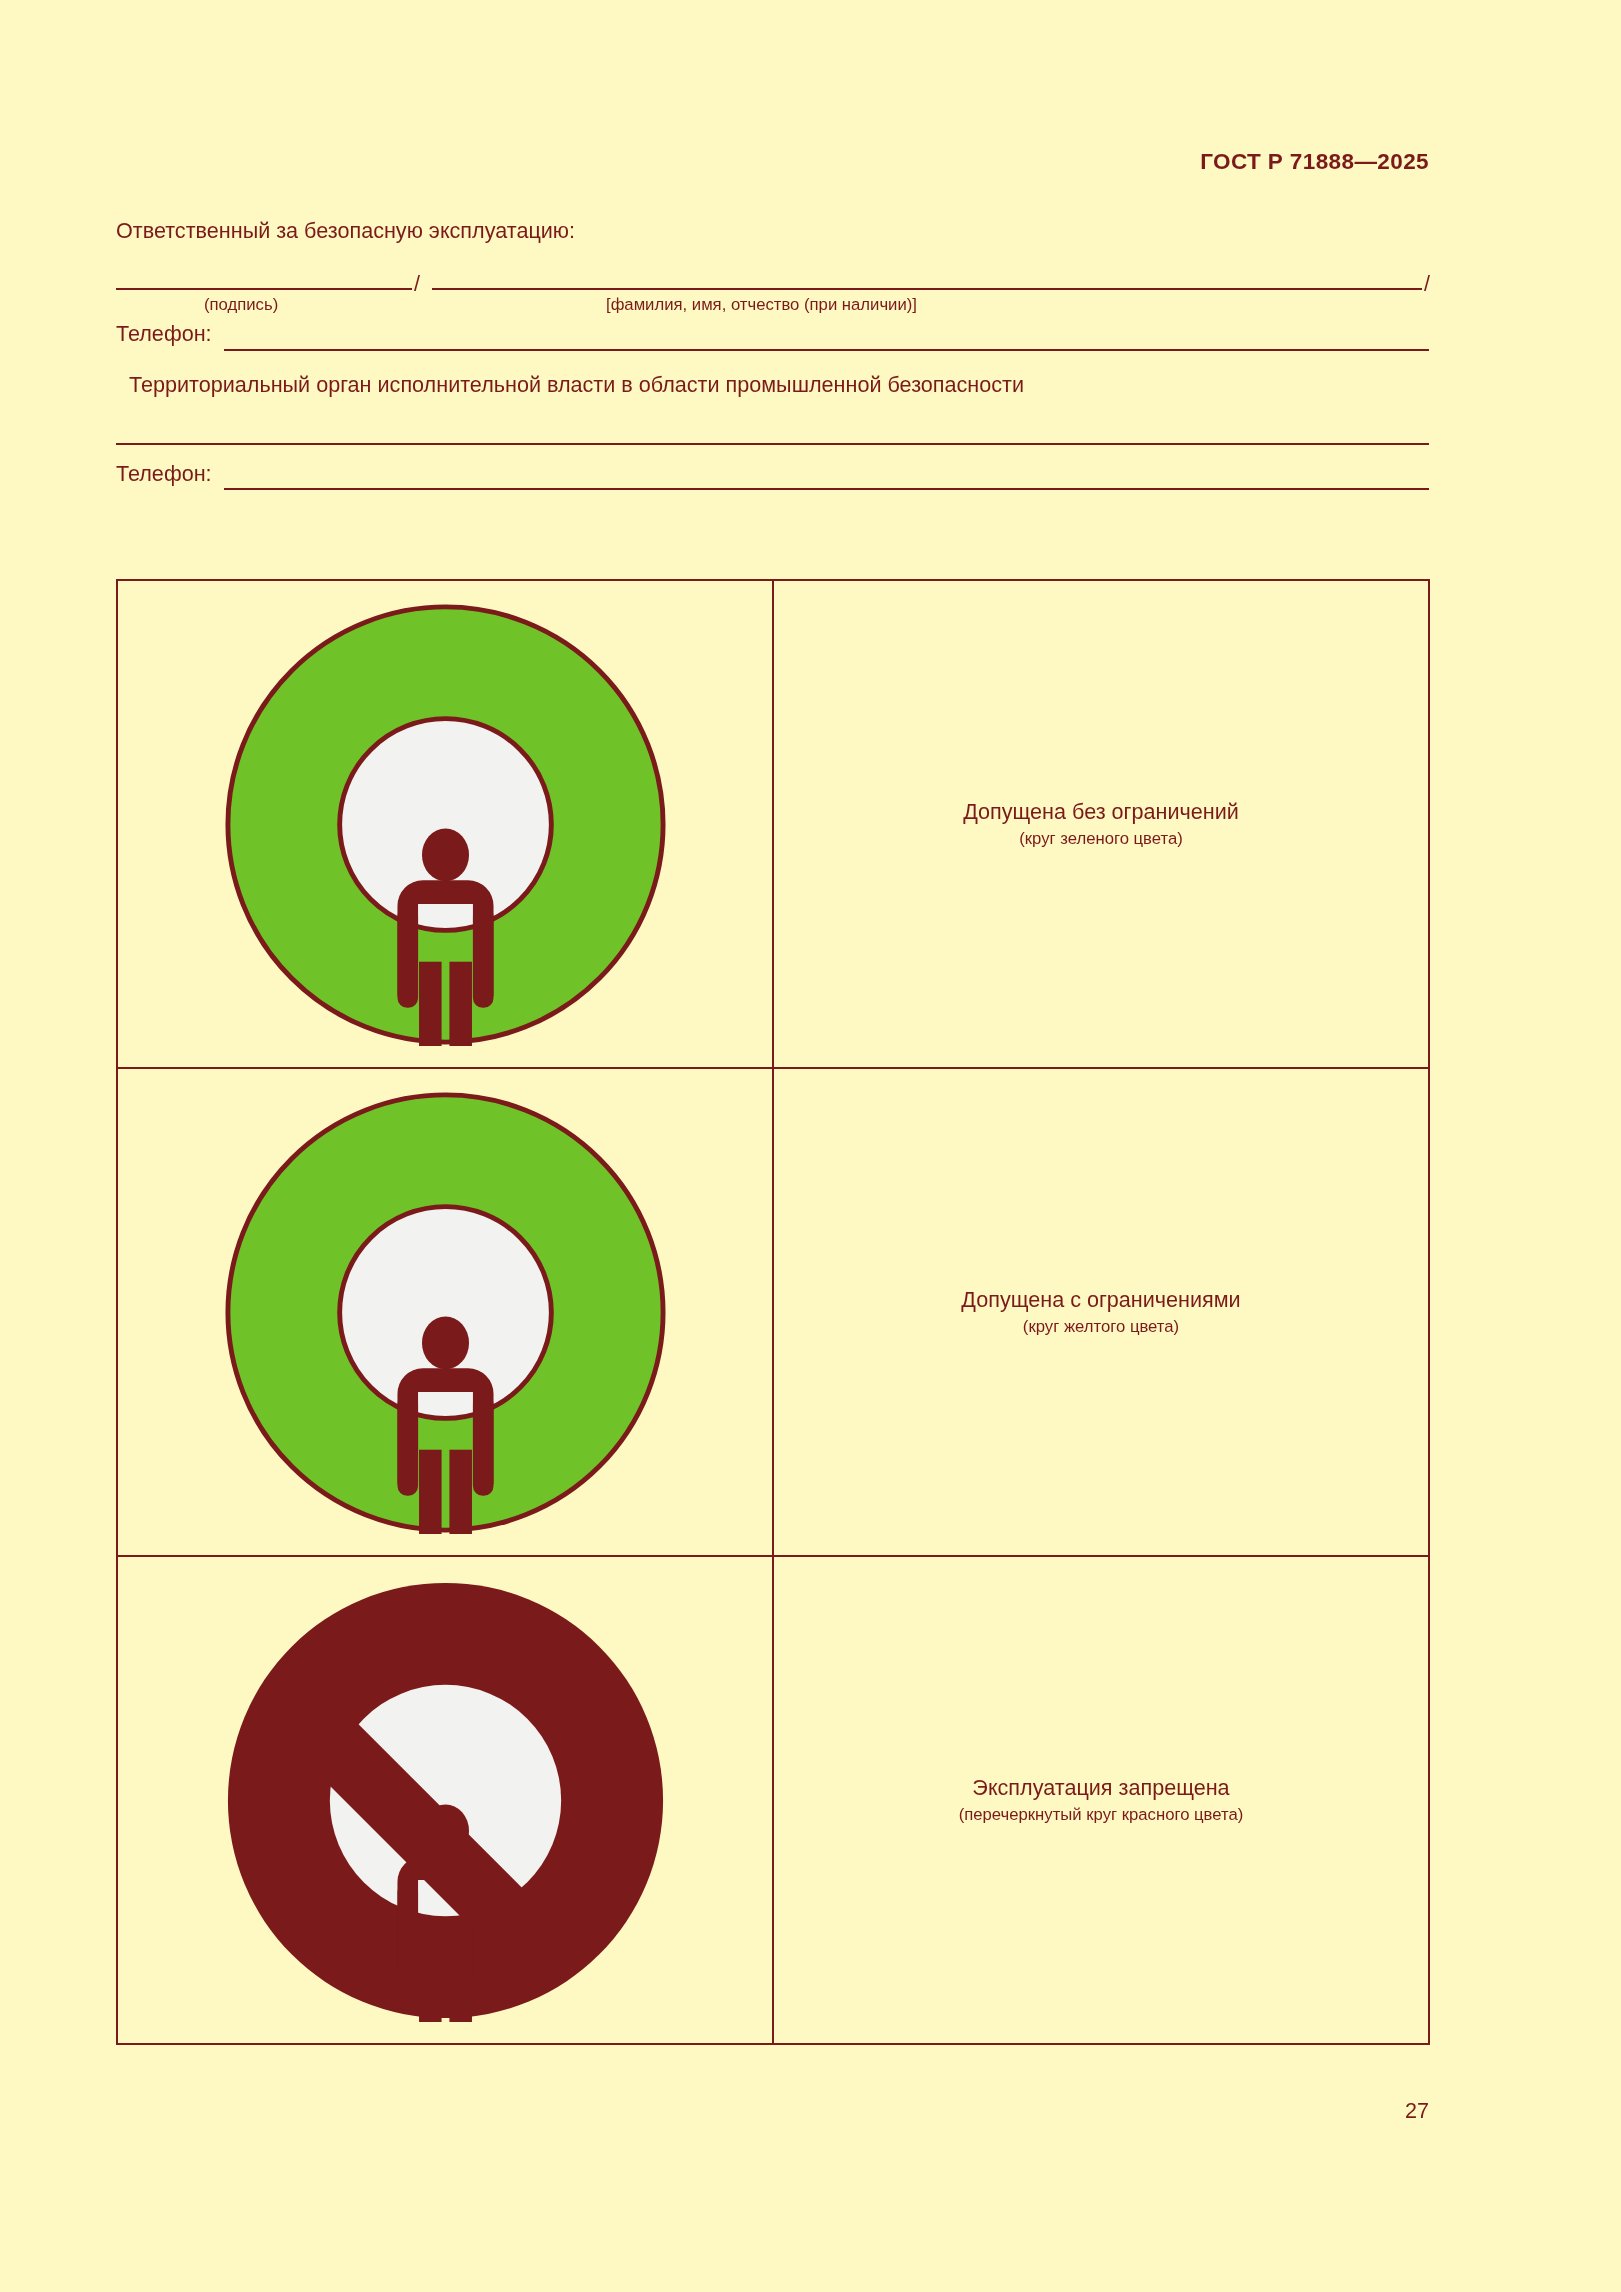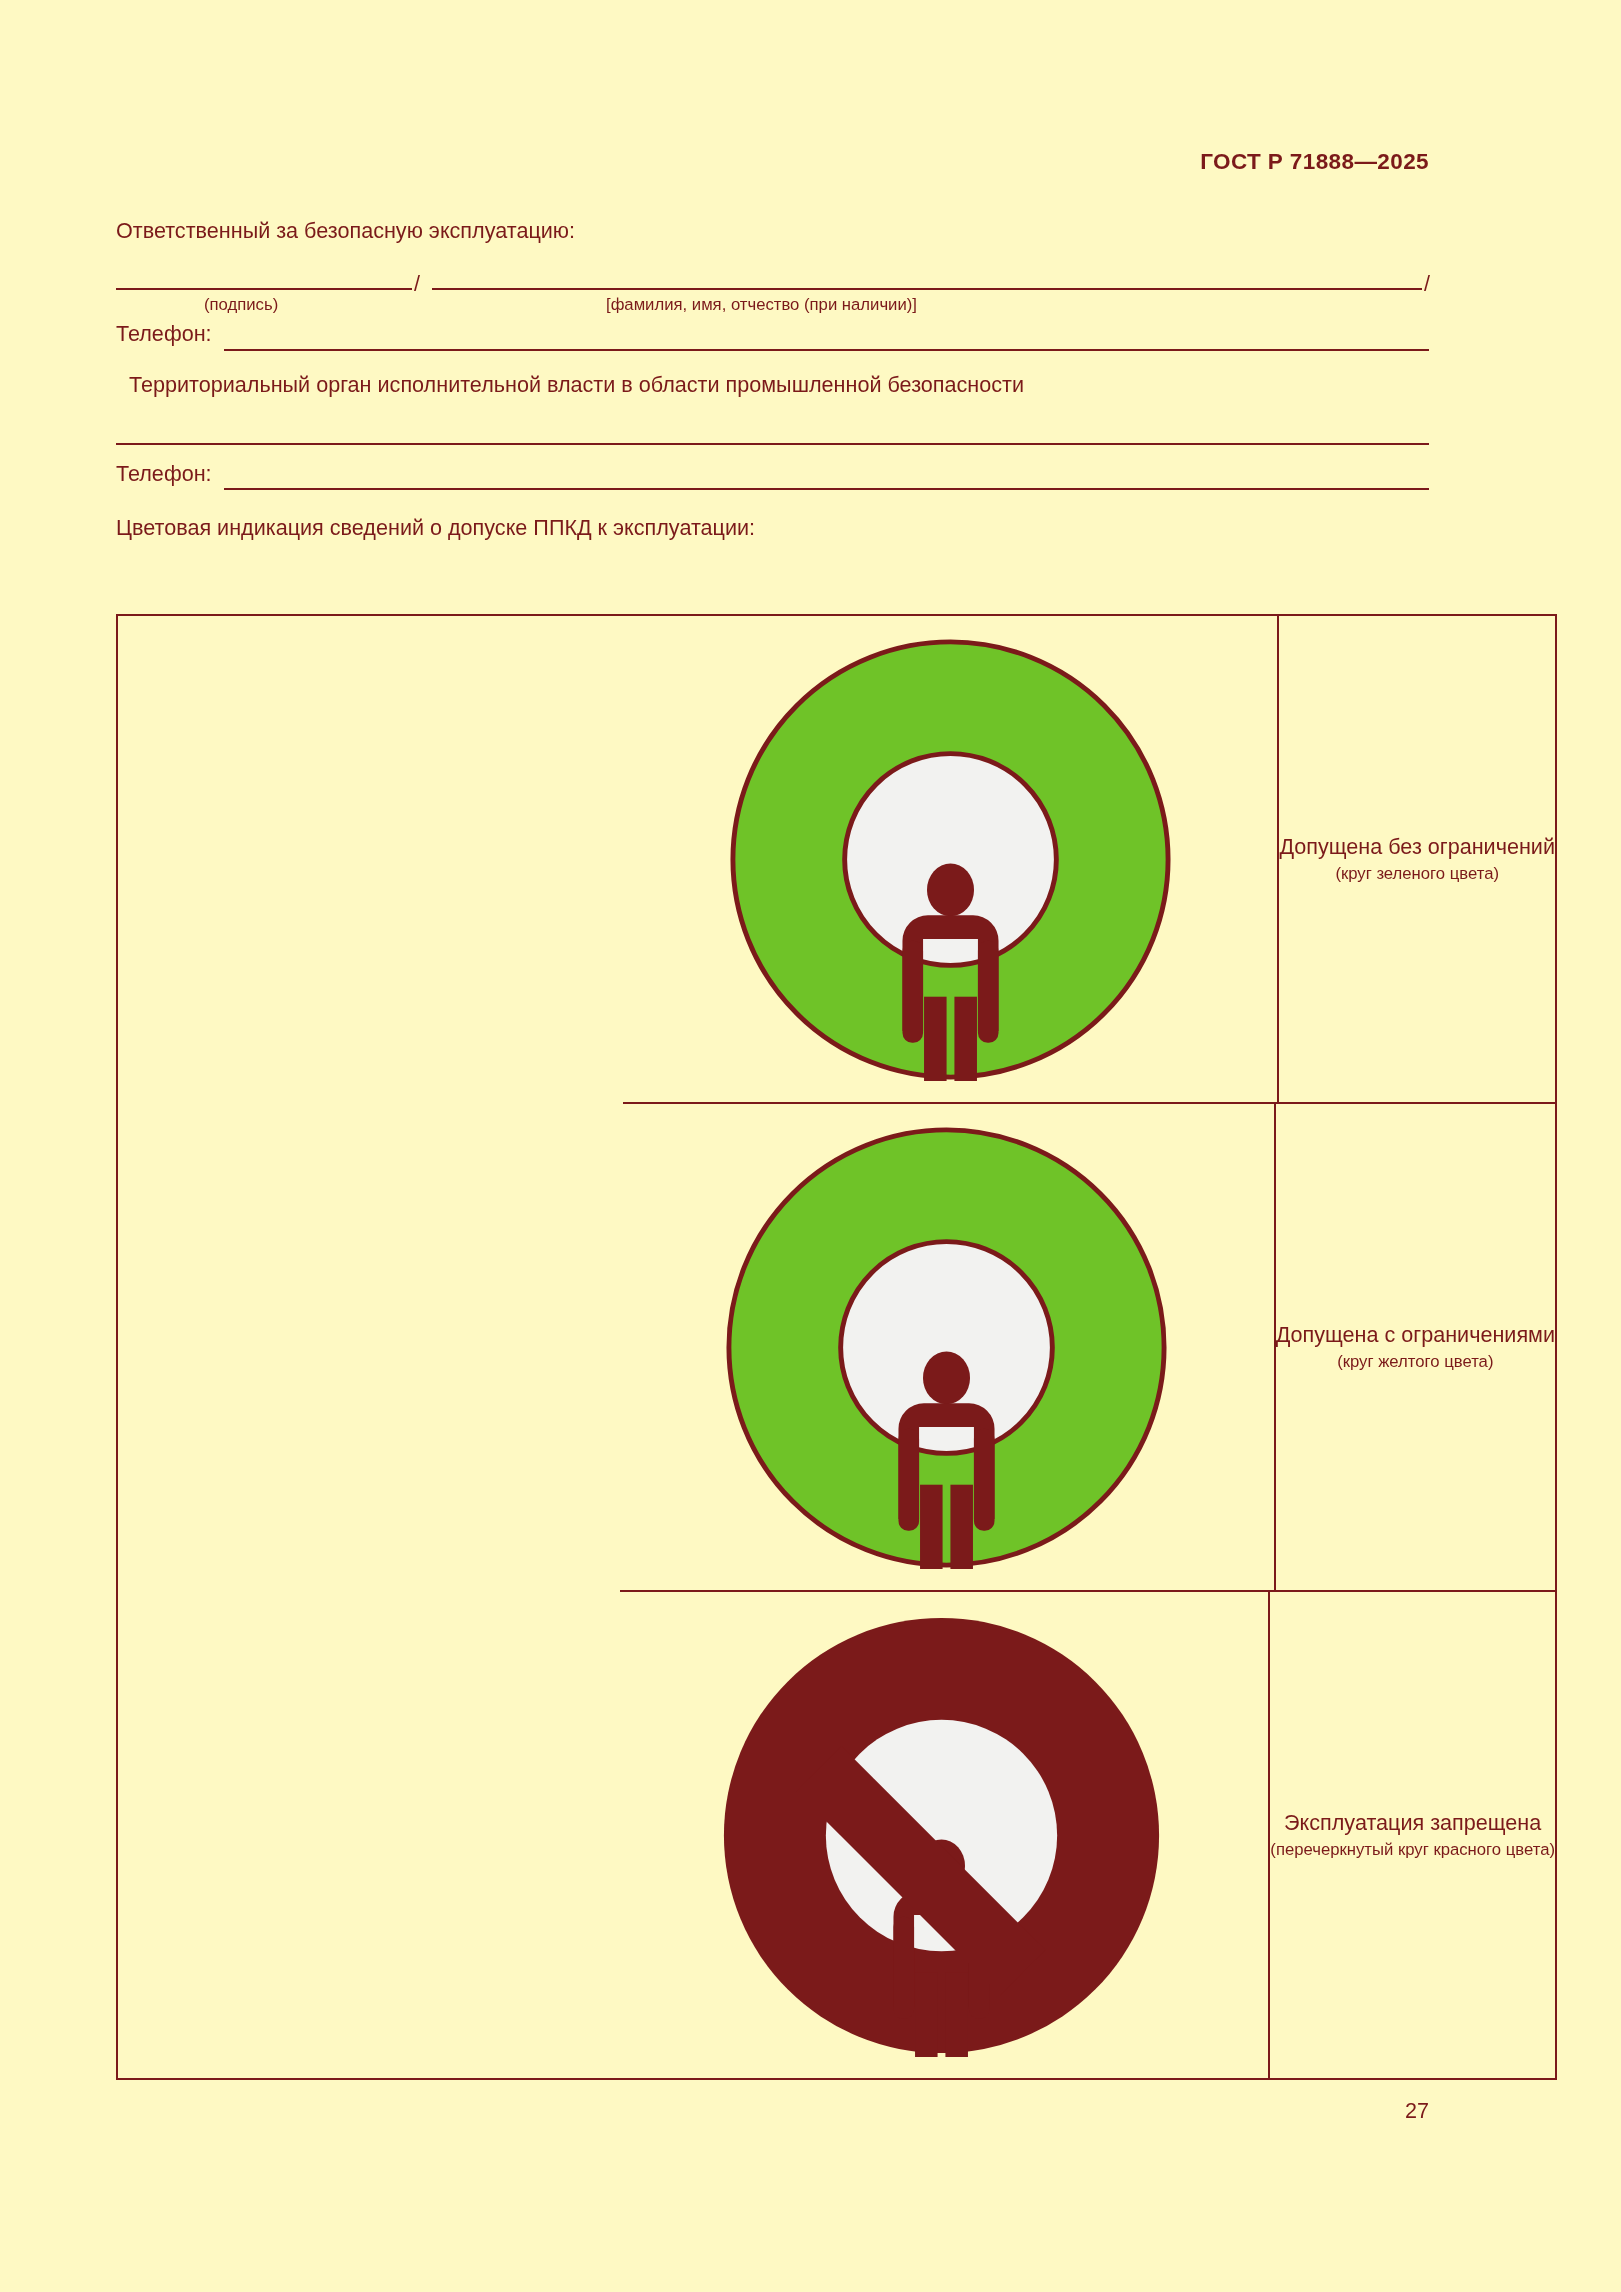--- a/index.html
+++ b/index.html
@@ -115,28 +115,27 @@
   .intro-line {
     font-size: 21.6px;
     margin-top: 21.6px;
     white-space: nowrap;
   }
 
   
   .legend-table {
     position: absolute;
     left: 116px;
-    top: 614px;
-    width: 1441px;
+    top: 579px;
+    width: 1314px;
     height: 1466px;
     border: 2px solid #7b1a1a;
     box-sizing: border-box;
     display: flex;
     flex-direction: column;
-    align-items: flex-end;
   }
   .legend-row {
     display: flex;
     flex: 1 1 0;
     border-bottom: 2px solid #7b1a1a;
     min-height: 0;
   }
   .legend-row:last-child { border-bottom: none; }
 
   .cell-icon {
@@ -209,21 +208,20 @@
 
     <div class="blank-rule-row">
       <div class="blank-rule"></div>
     </div>
 
     <div class="tel-row">
       <div class="tel-label">Телефон:</div>
       <div class="tel-rule"></div>
     </div>
 
-    <div class="intro-line">Цветовая индикация сведений о допуске ППКД к эксплуатации:</div>
 
   </div>
 
   <div class="legend-table">
 
     <div class="legend-row">
       <div class="cell-icon">
         <svg class="pictogram" width="443" height="443" viewBox="0 0 452 452">
           <circle cx="226" cy="226" r="222" fill="#6fc328" stroke="#7b1a1a" stroke-width="5"></circle>
           <circle cx="226" cy="226" r="108" fill="#f2f2f0" stroke="#7b1a1a" stroke-width="5"></circle>

